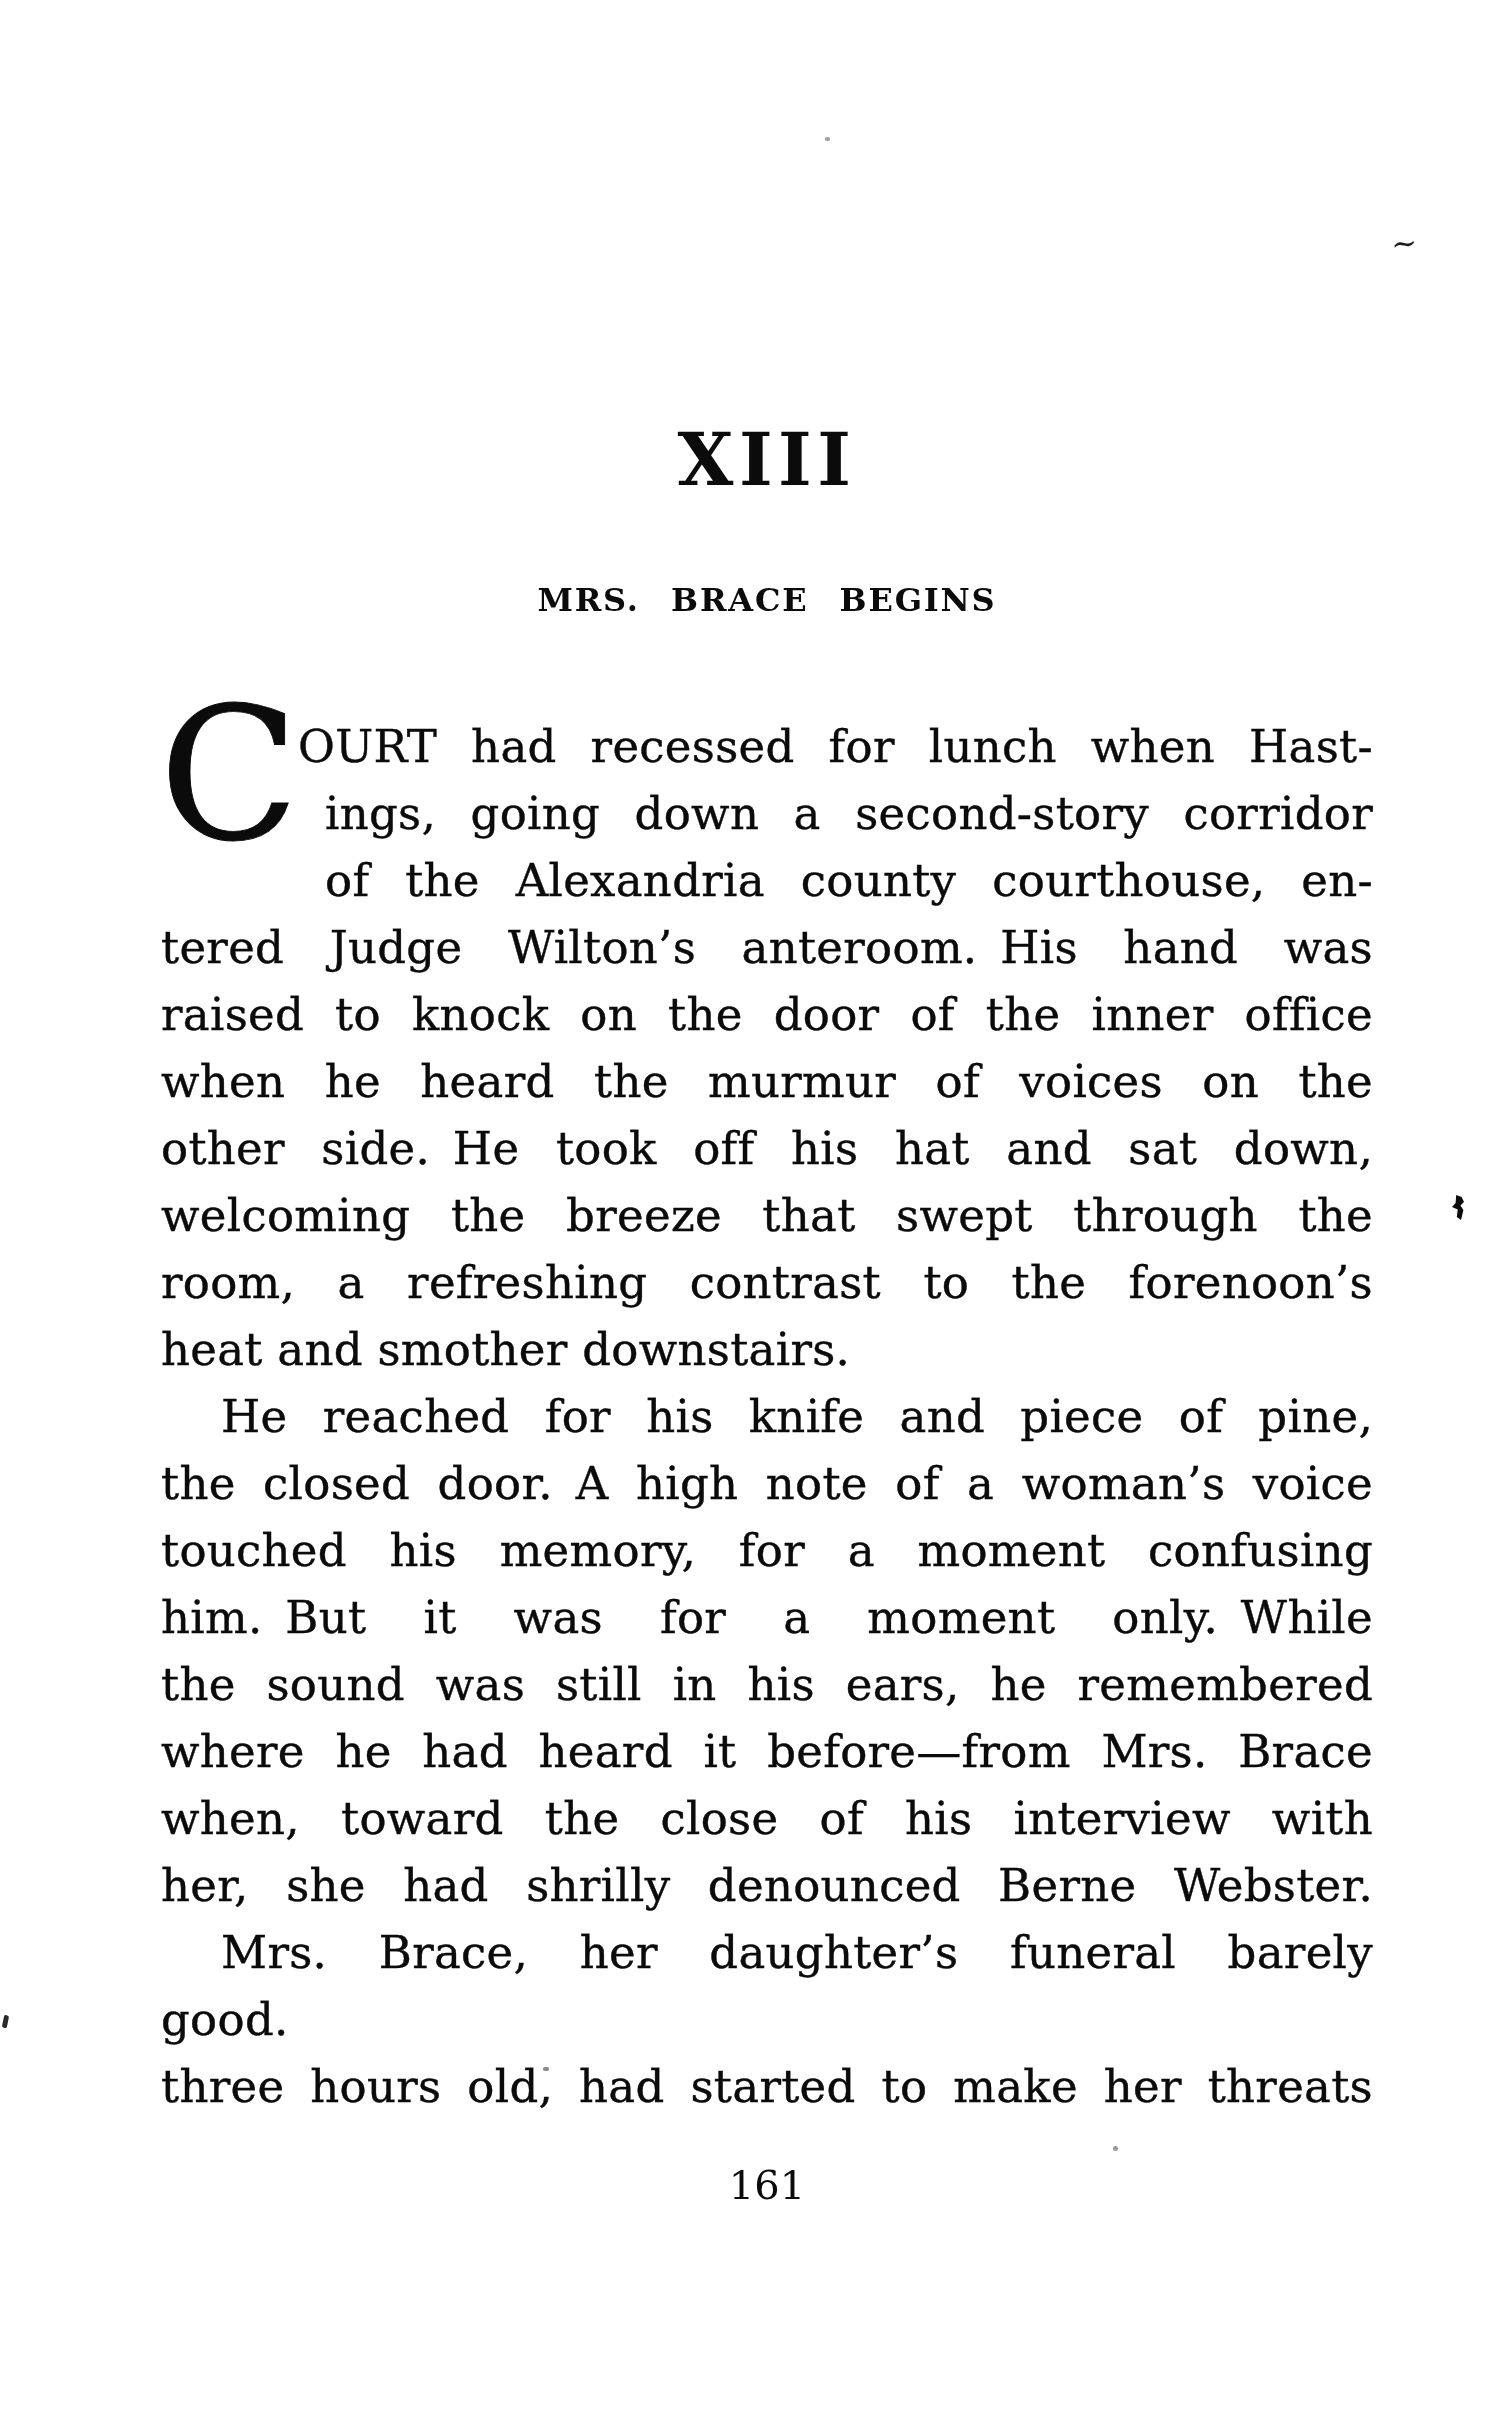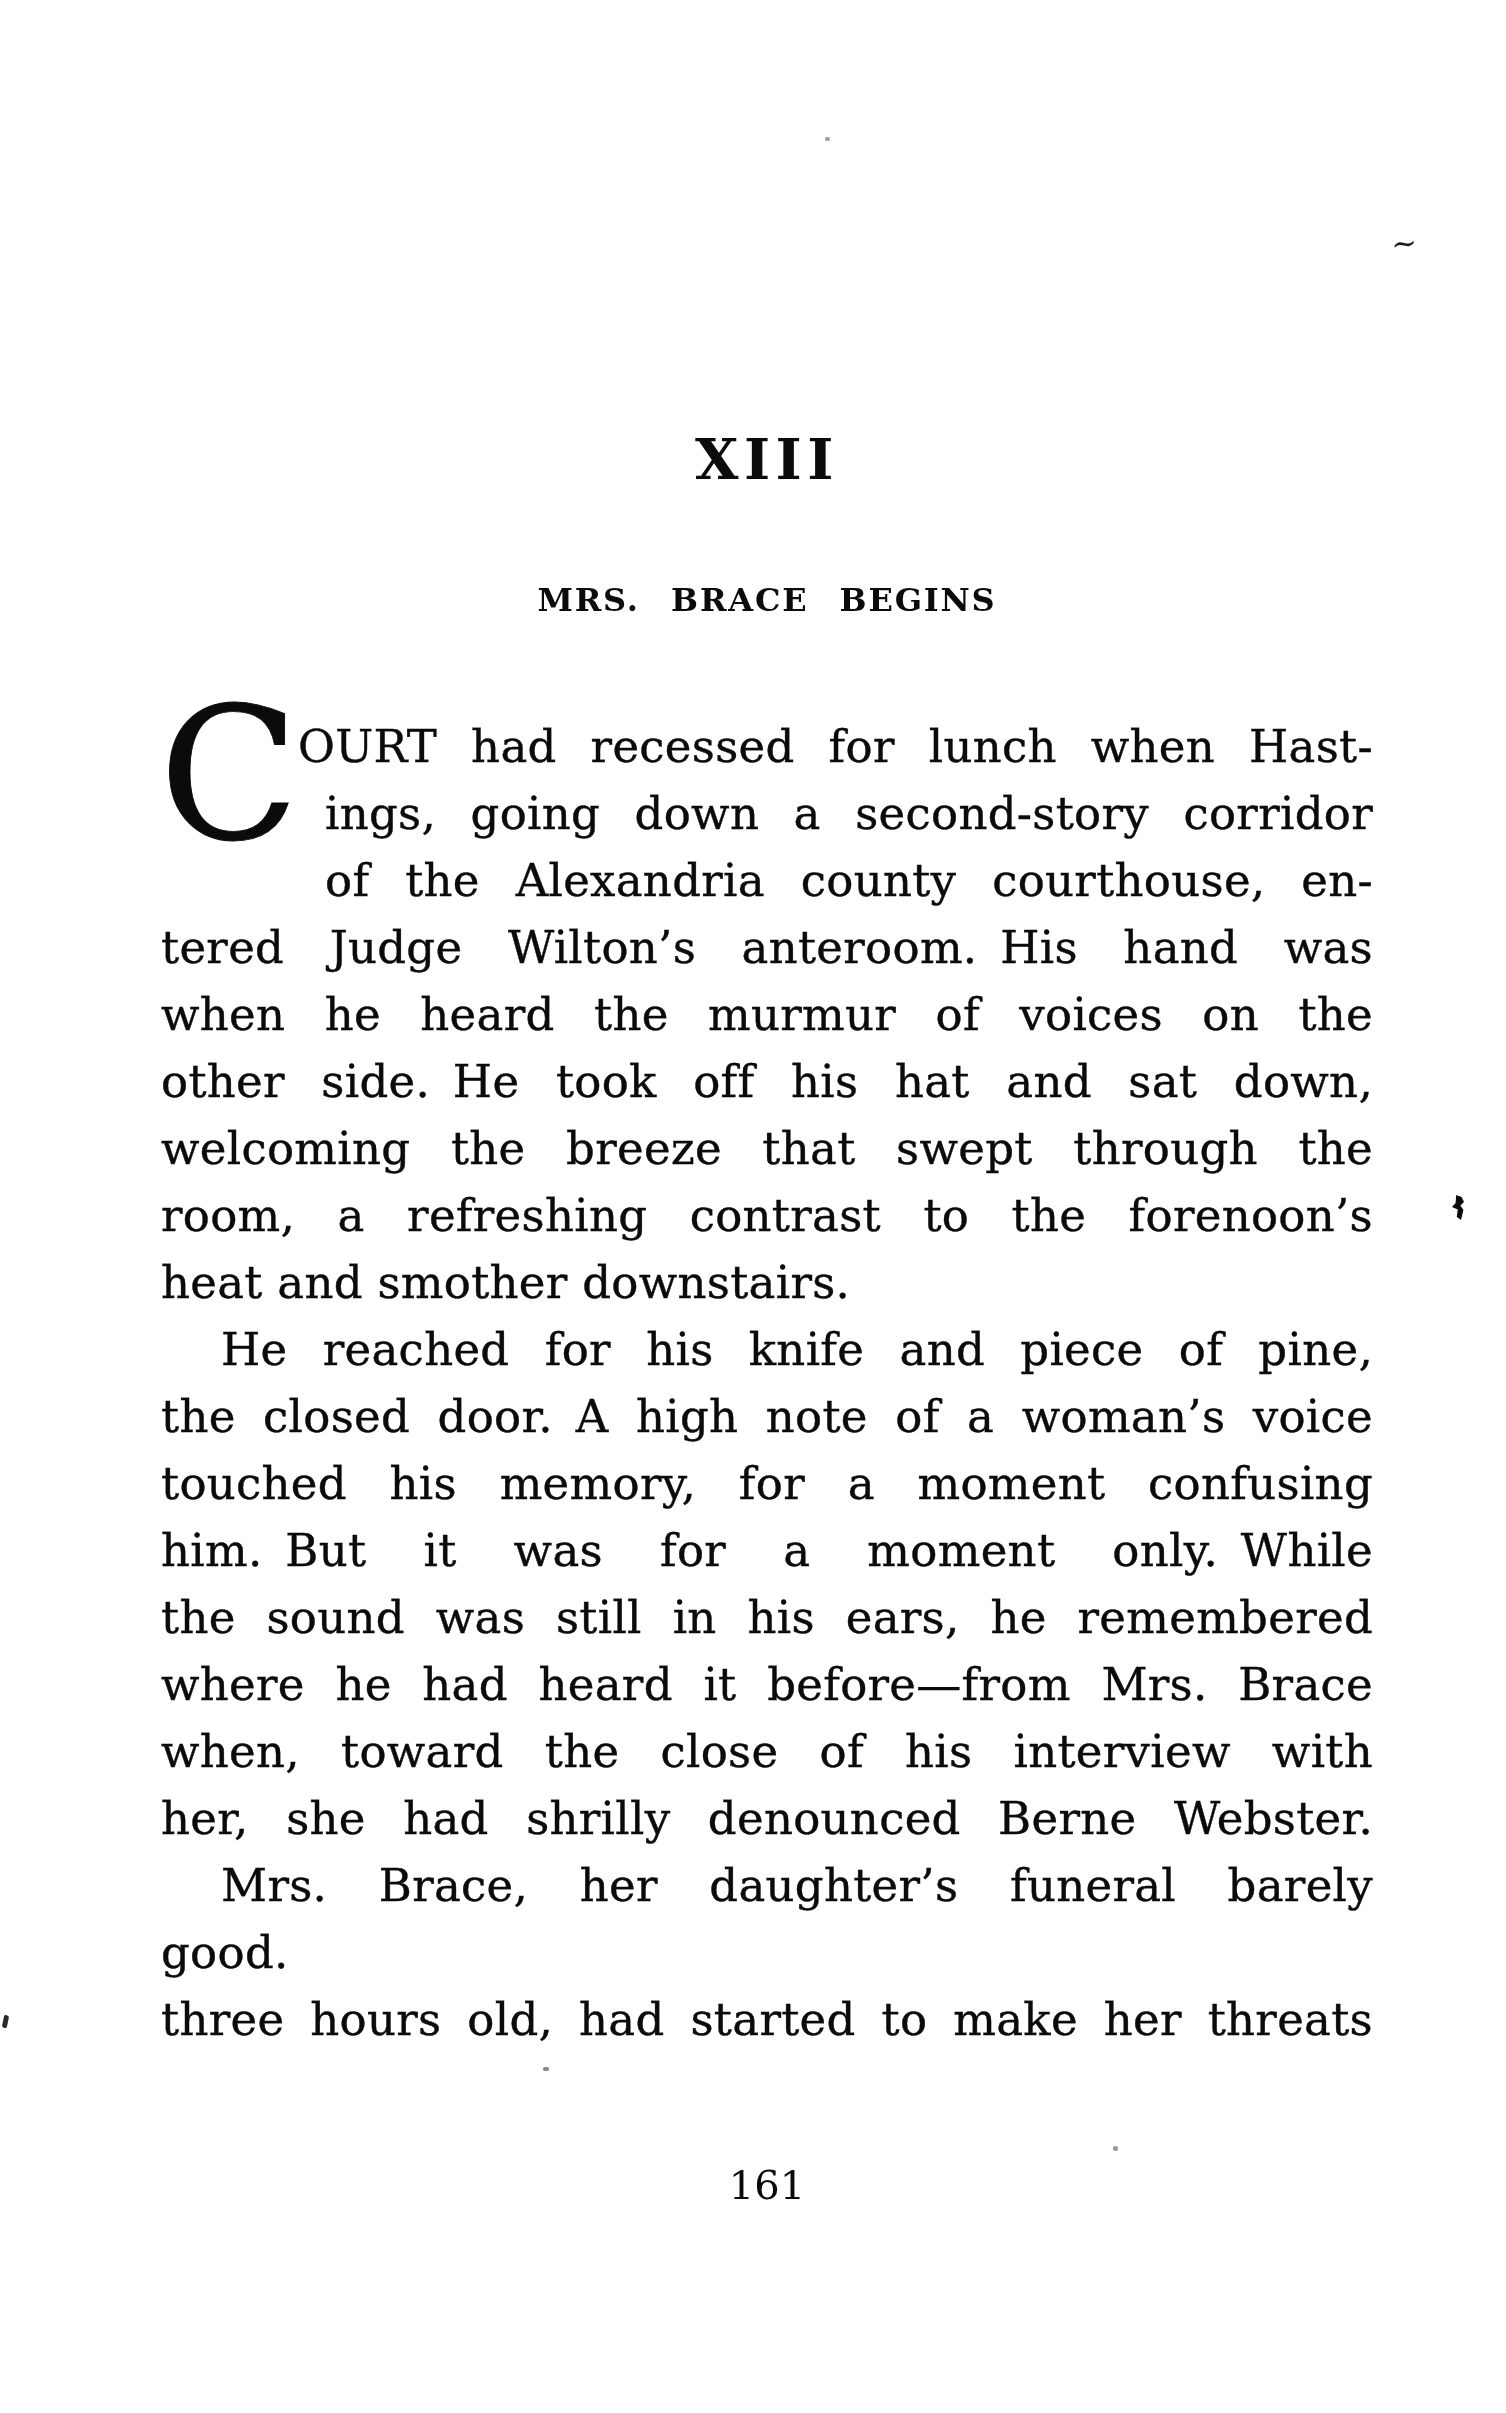--- a/index.html
+++ b/index.html
@@ -7,21 +7,21 @@
     position:relative;
     width:1507px;height:2413px;
     background:#ffffff;
     overflow:hidden;
     font-family:"DejaVu Serif","Liberation Serif",serif;
     color:#0b0b0b;
   }
   .chapter-number{
     position:absolute;left:161px;top:431px;width:1212px;
     text-align:center;
-    font-size:56px;font-weight:bold;letter-spacing:5.5px;
+    font-size:72px;font-weight:bold;letter-spacing:5.5px;
     line-height:57px;
   }
   .chapter-title{
     position:absolute;left:161px;top:578px;width:1212px;
     text-align:center;
     font-size:32px;font-weight:bold;
     letter-spacing:1.8px;word-spacing:18.3px;
     line-height:44px;
   }
   .body-text{
@@ -83,20 +83,21 @@
 
   <div class="chapter-title">MRS. BRACE BEGINS</div>
 
   <div class="body-text">
       <div class="para">
         <span class="dropcap">C</span>
         <div class="line dl1">OURT had recessed for lunch when Hast-</div>
         <div class="line dl2">ings, going down a second-story corridor</div>
         <div class="line dl2">of the Alexandria county courthouse, en-</div>
         <div class="line">tered Judge Wilton’s anteroom. His hand was</div>
+        <div class="line">raised to knock on the door of the inner office</div>
         <div class="line">when he heard the murmur of voices on the</div>
         <div class="line">other side. He took off his hat and sat down,</div>
         <div class="line">welcoming the breeze that swept through the</div>
         <div class="line">room, a refreshing contrast to the forenoon’s</div>
         <div class="line short-last">heat and smother downstairs.</div>
       </div>
       <div class="para">
         <div class="line indent">He reached for his knife and piece of pine,</div>
         <div class="line">the closed door. A high note of a woman’s voice</div>
         <div class="line">touched his memory, for a moment confusing</div>

